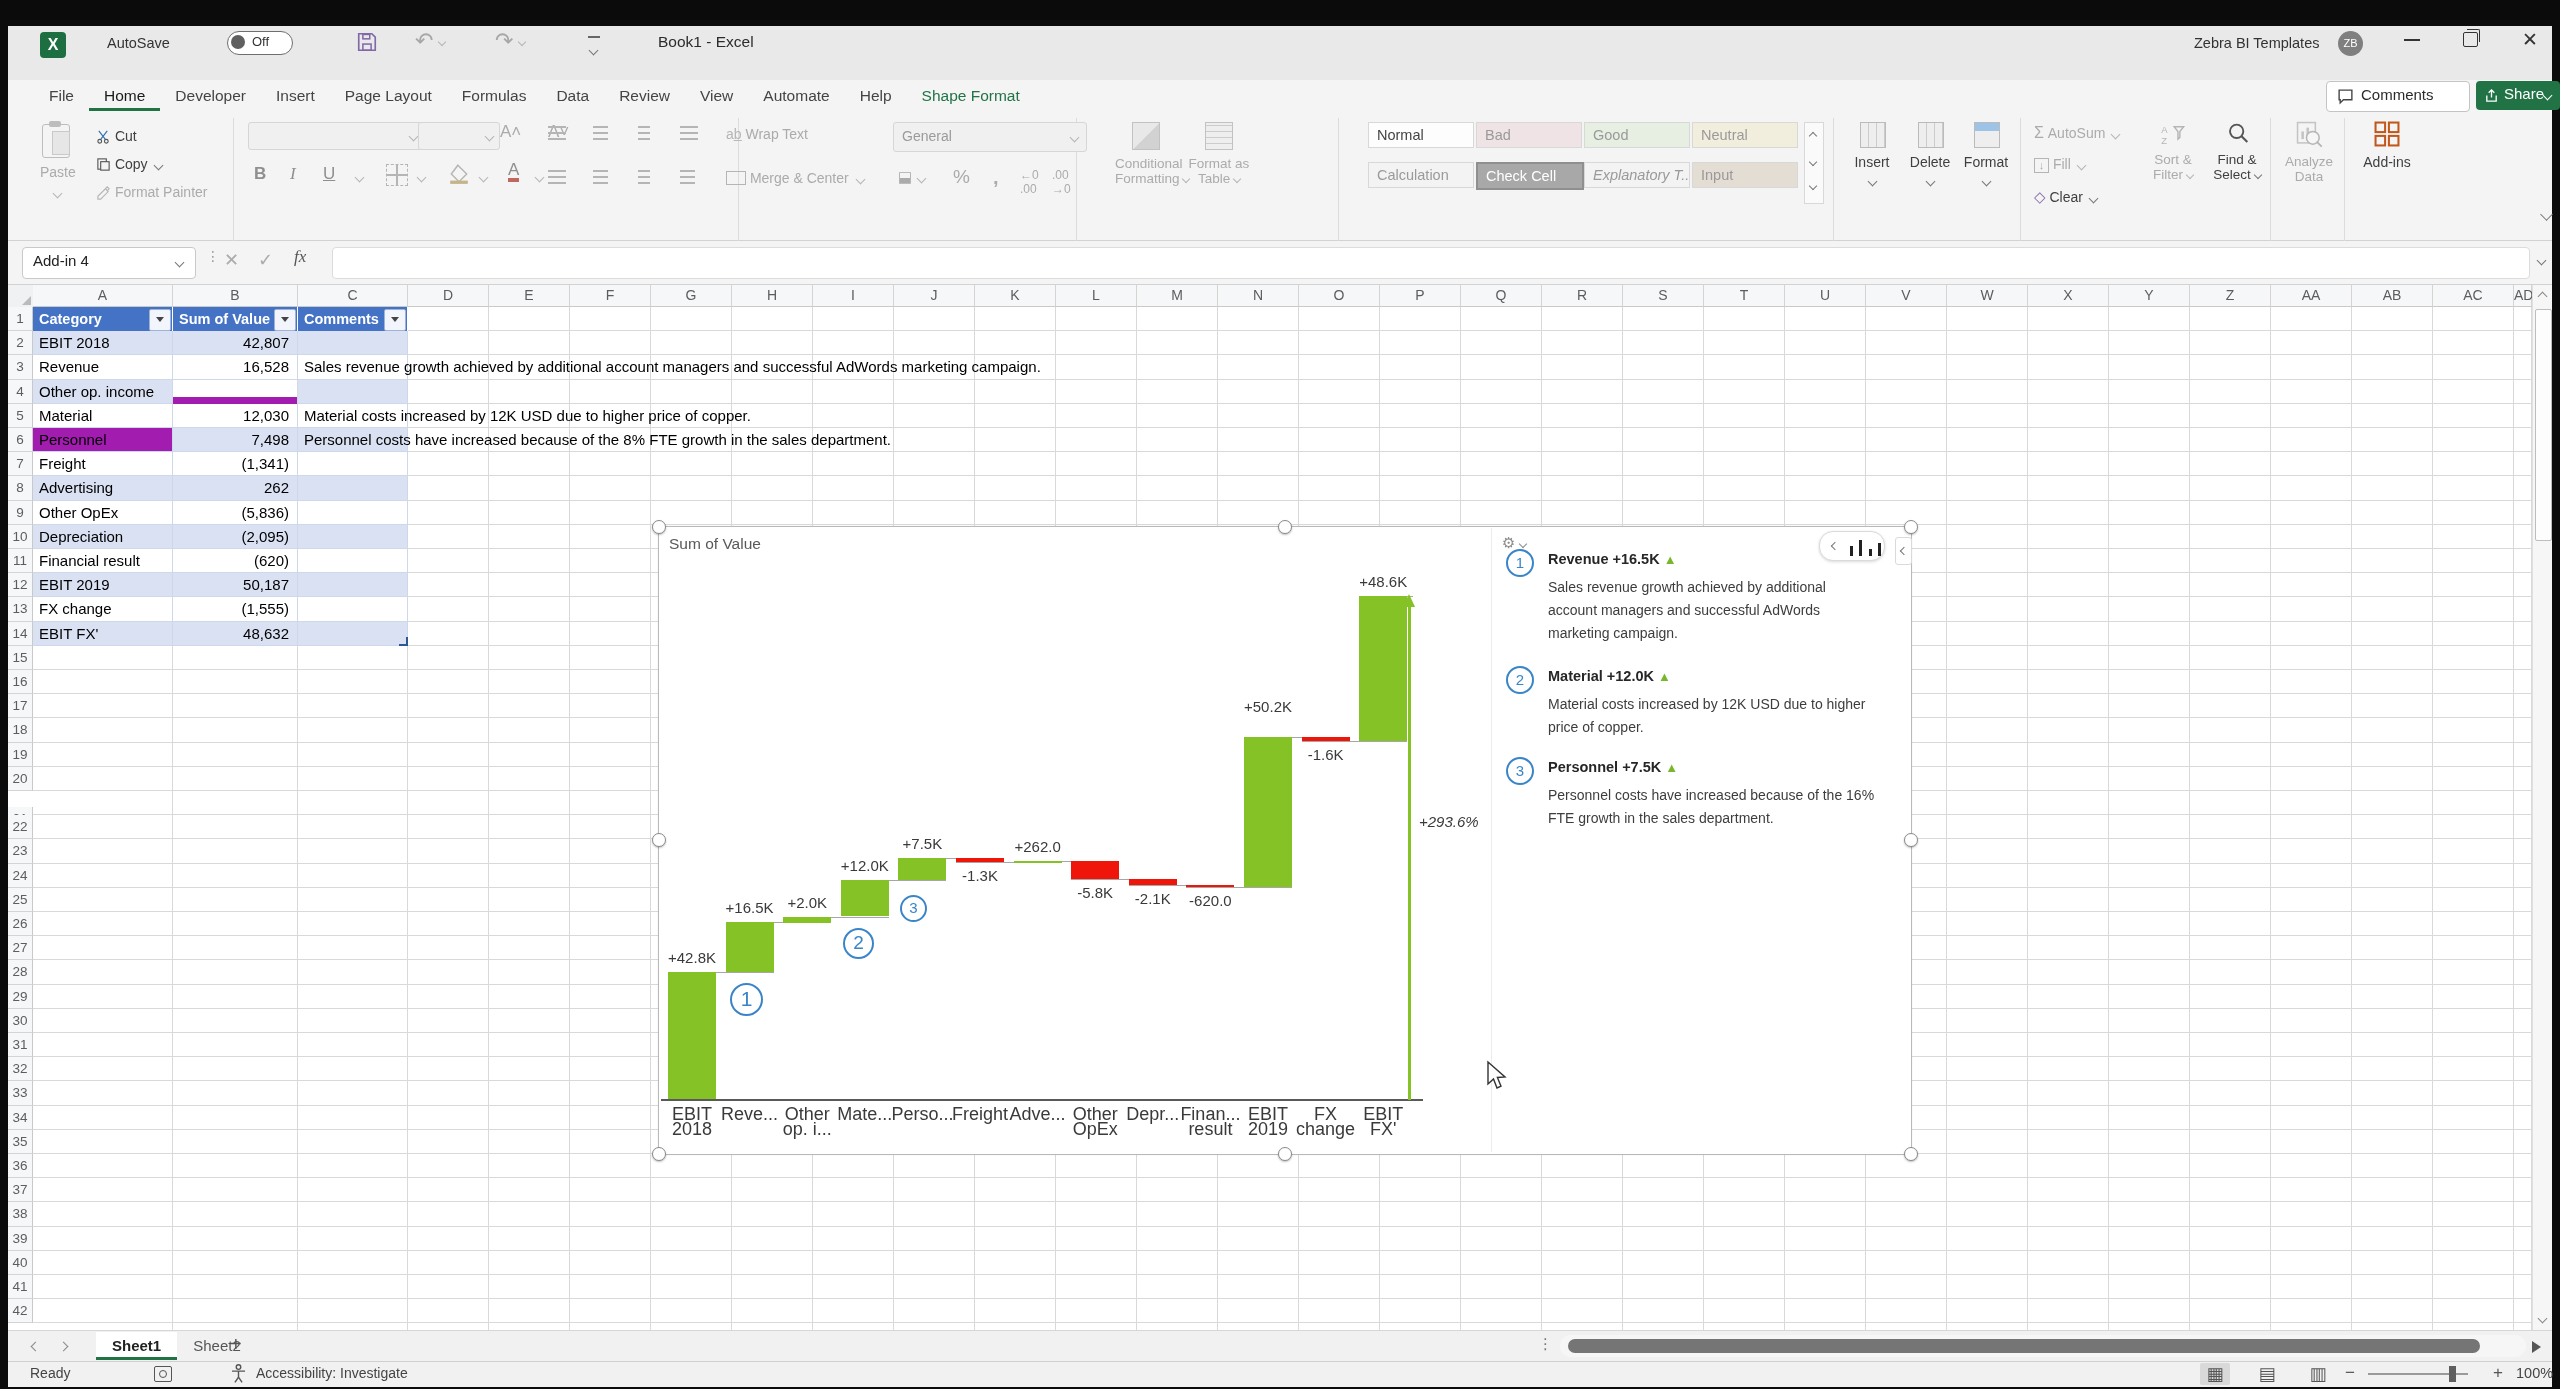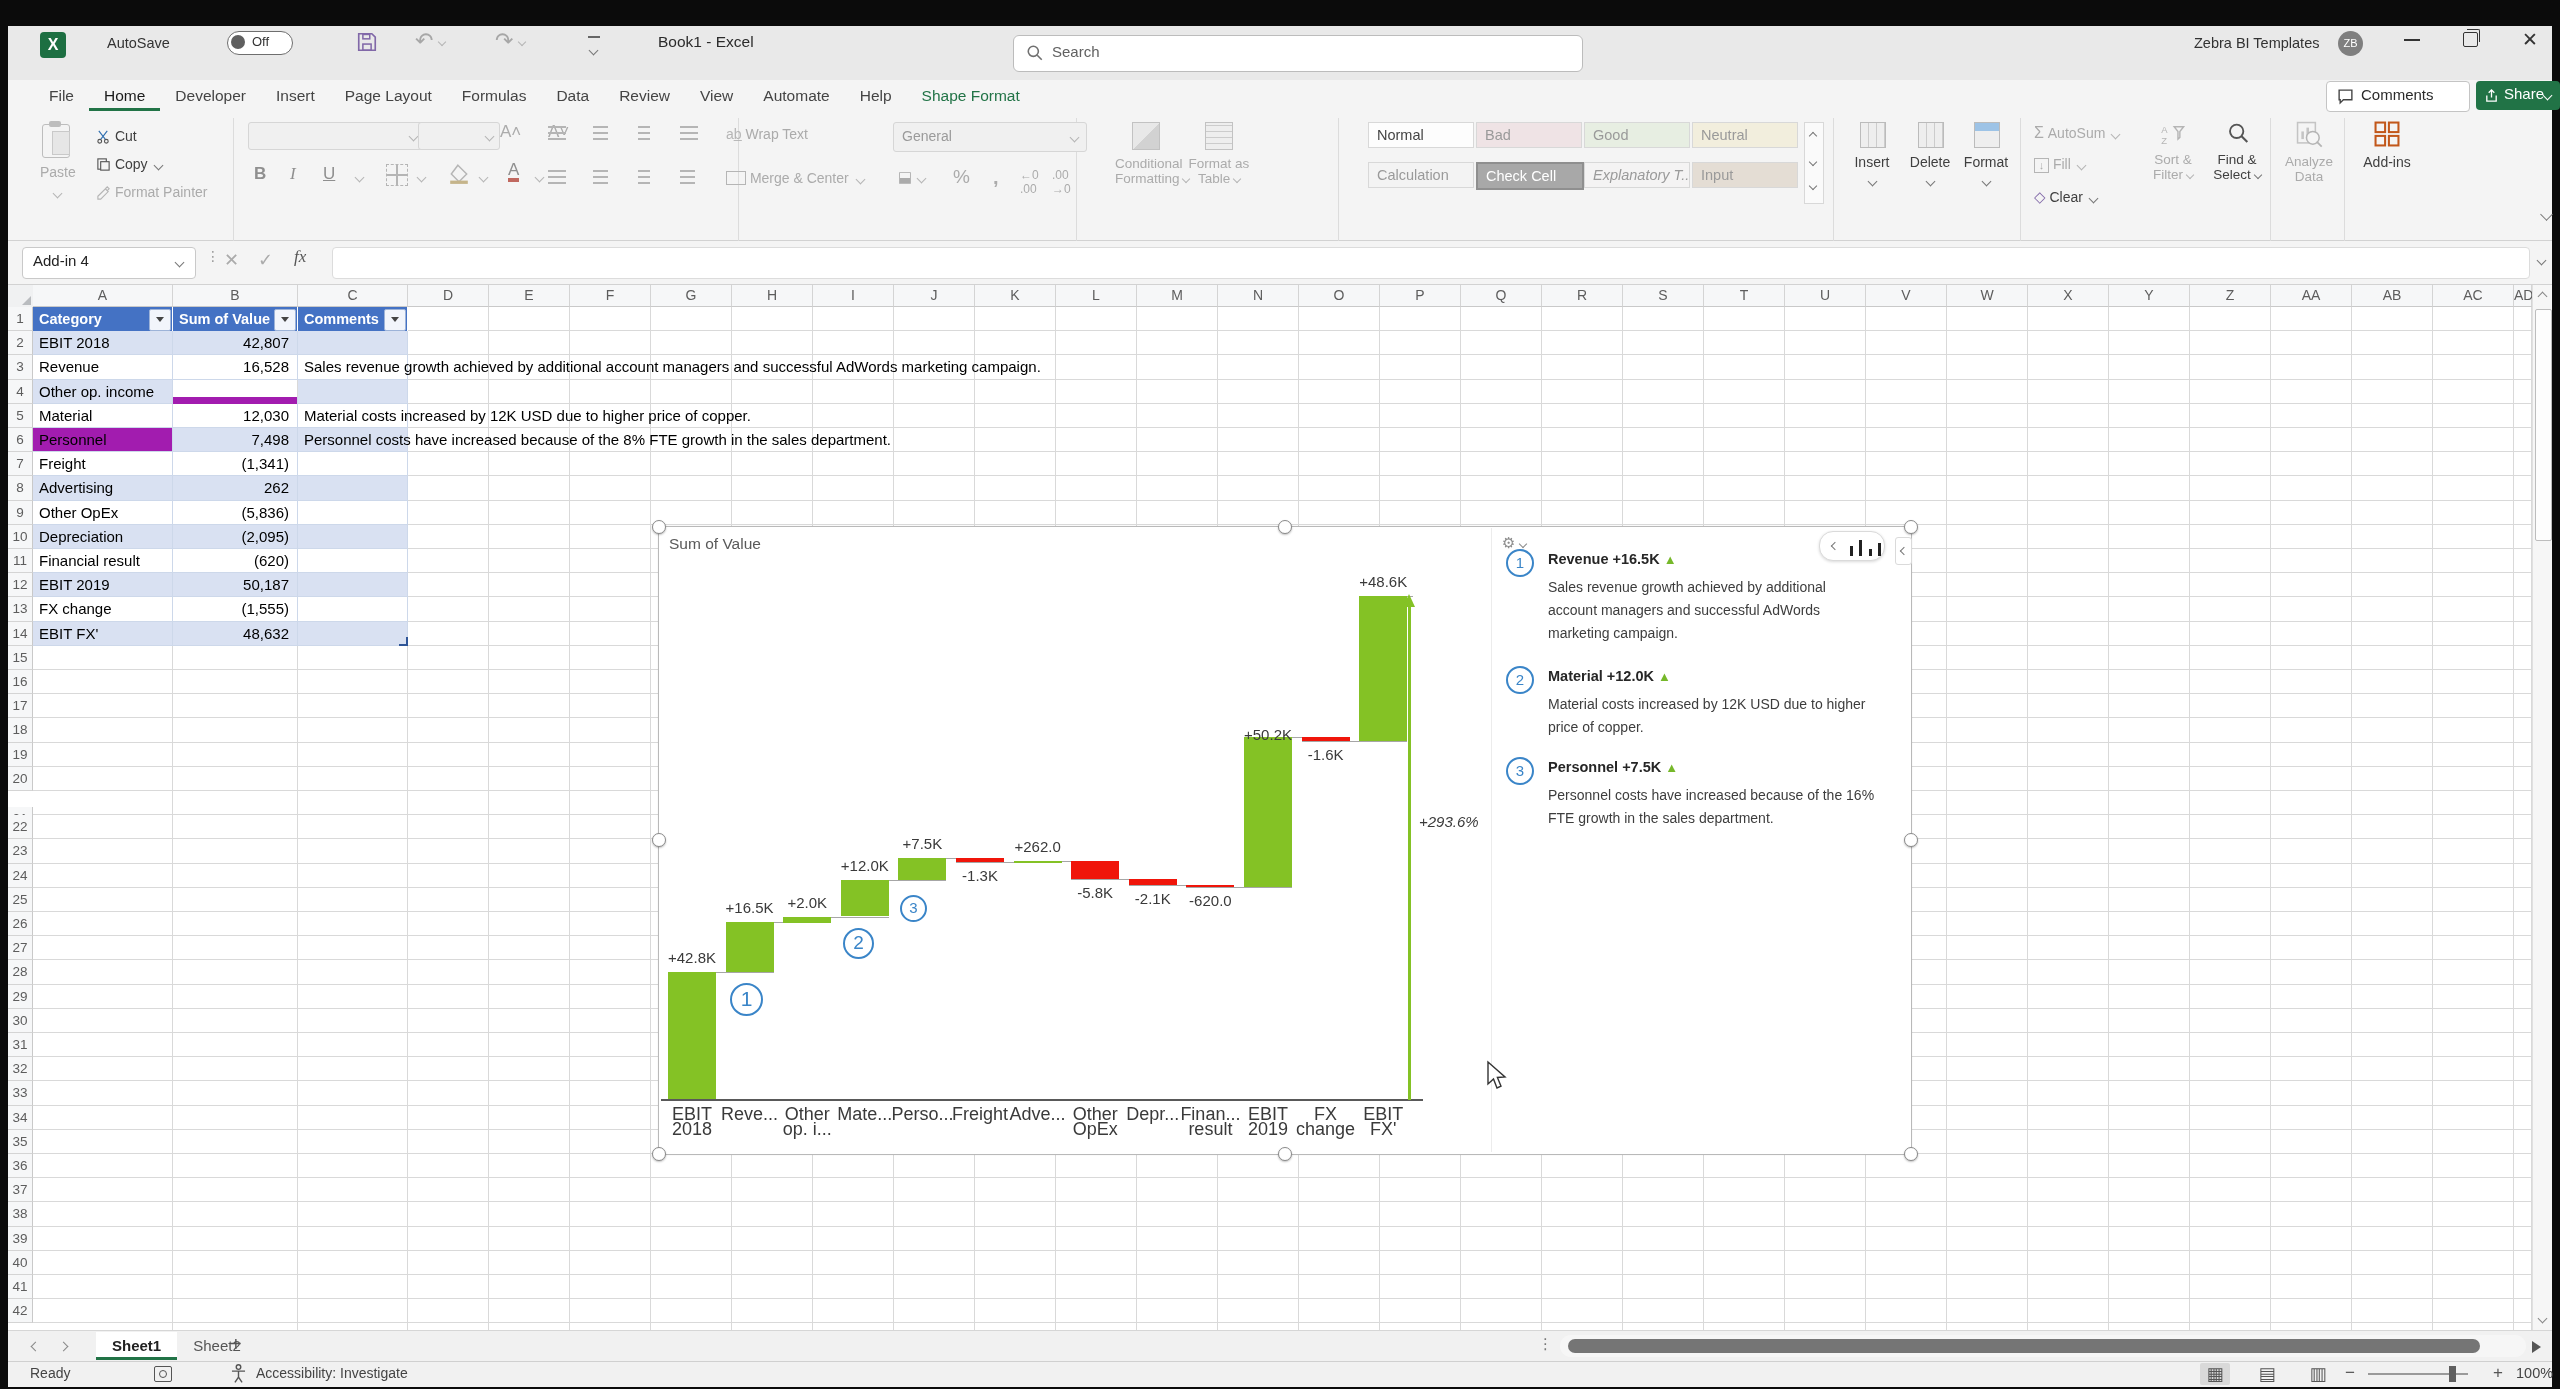--- a/index.html
+++ b/index.html
@@ -74,27 +74,20 @@
           <rect x="5" y="2.5" width="5" height="3.2" fill="none" stroke="#8168a8" stroke-width="1.1"></rect>
         </svg>
     </div>
     <div class="ab t" style="left:407px;top:2px;font-size:22px;color:#a7a7a7;">↶<span class="chev dis2" style="width:5px;height:5px;margin-left:6px;"></span></div>
     <div class="ab t" style="left:487px;top:2px;font-size:22px;color:#a7a7a7;">↷<span class="chev dis2" style="width:5px;height:5px;margin-left:6px;"></span></div>
     <div class="ab" style="left:580px;top:10px;width:12px;">
       <div style="height:2px;background:#666;margin-bottom:3px;"></div><span class="chev" style="margin-left:2px;"></span>
     </div>
     <div class="ab t" style="left:650px;top:7px;font-size:15.5px;color:#2b2b2b;">Book1 - Excel</div>
 
-    <div class="ab" style="left:1005px;top:9px;width:568px;height:35px;background:#fff;border:1px solid #bcbcbc;border-radius:6px;">
-      <svg class="ab" style="left:12px;top:8px;" width="18" height="18" viewBox="0 0 16 16">
-          <circle cx="6.5" cy="6.5" r="4.5" fill="none" stroke="#707070" stroke-width="1.4"></circle>
-          <line x1="10" y1="10" x2="14" y2="14" stroke="#707070" stroke-width="1.4"></line>
-        </svg>
-      <div class="ab t" style="left:38px;top:7px;font-size:15px;color:#616161;">Search</div>
-    </div>
 
     <div class="ab t" style="left:2186px;top:9px;font-size:14.5px;color:#333;">Zebra BI Templates</div>
     <div class="ab" style="left:2330px;top:5px;width:25px;height:25px;border-radius:50%;background:#7f7f7f;color:#fff;font-size:11px;text-align:center;line-height:25px;">ZB</div>
     <div class="ab" style="left:2396px;top:13px;width:16px;height:2px;background:#333;"></div>
     <div class="ab" style="left:2455px;top:6px;width:13px;height:13px;border:1.5px solid #333;border-radius:2px;">
       <div class="ab" style="left:3px;top:-4px;width:12px;height:12px;border-top:1.5px solid #333;border-right:1.5px solid #333;border-radius:0 2px 0 0;"></div>
     </div>
     <div class="ab t" style="left:2514px;top:2px;font-size:19px;color:#333;">✕</div>
   </div>
 
@@ -609,21 +602,21 @@
           <div class="ab cat" style="left:455.8px;top:580px;width:76px;">
             <div>Depr...</div>
           </div>
           <div class="ab" style="left:527.4px;top:358.0px;width:48px;height:2.0px;background:#F0150A;"></div>
           <div class="ab vlabel" style="left:506.4px;top:365.0px;width:90px;">-620.0</div>
           <div class="ab cat" style="left:513.4px;top:580px;width:76px;">
             <div>Finan...</div>
             <div>result</div>
           </div>
           <div class="ab" style="left:585px;top:209.6px;width:48px;height:150.2px;background:#84C225;"></div>
-          <div class="ab vlabel" style="left:564px;top:199px;width:90px;">+50.2K</div>
+          <div class="ab vlabel" style="left:564px;top:171px;width:90px;">+50.2K</div>
           <div class="ab cat" style="left:571px;top:580px;width:76px;">
             <div>EBIT</div>
             <div>2019</div>
           </div>
           <div class="ab" style="left:642.6px;top:209.6px;width:48px;height:4.7px;background:#F0150A;"></div>
           <div class="ab vlabel" style="left:621.6px;top:219.3px;width:90px;">-1.6K</div>
           <div class="ab cat" style="left:628.6px;top:580px;width:76px;">
             <div>FX</div>
             <div>change</div>
           </div>

